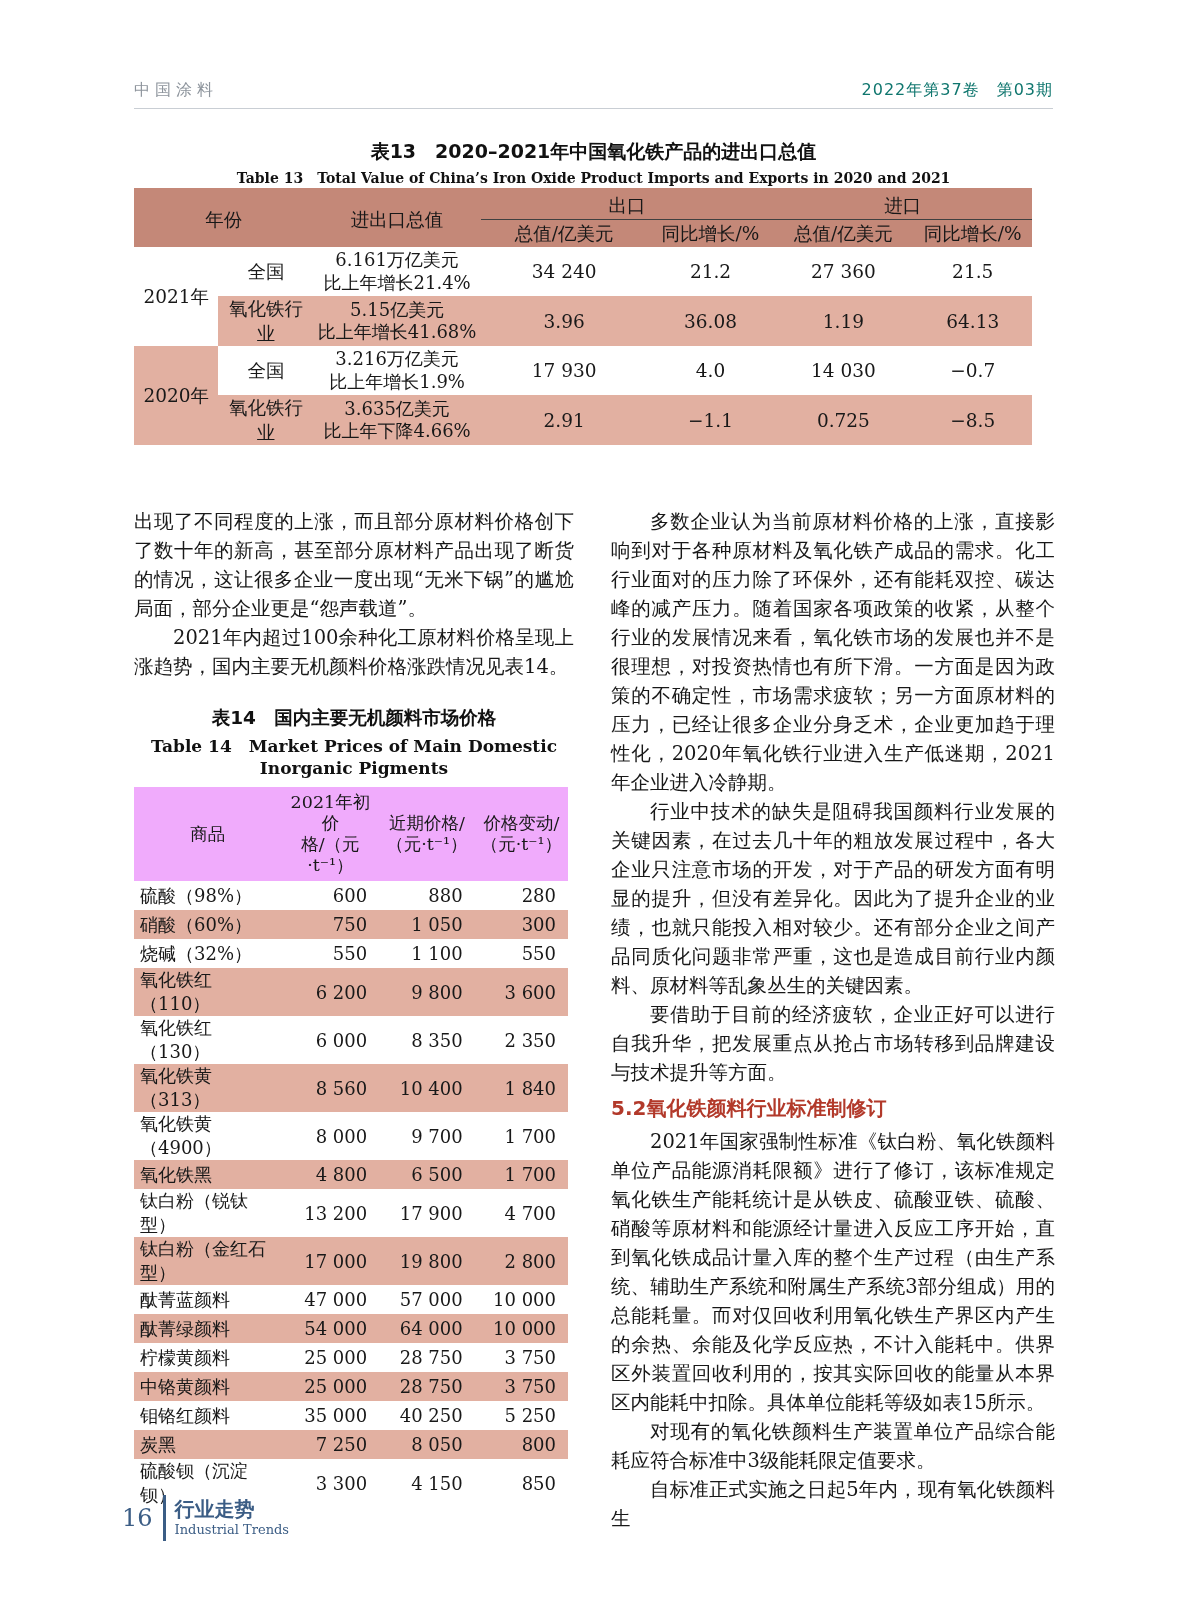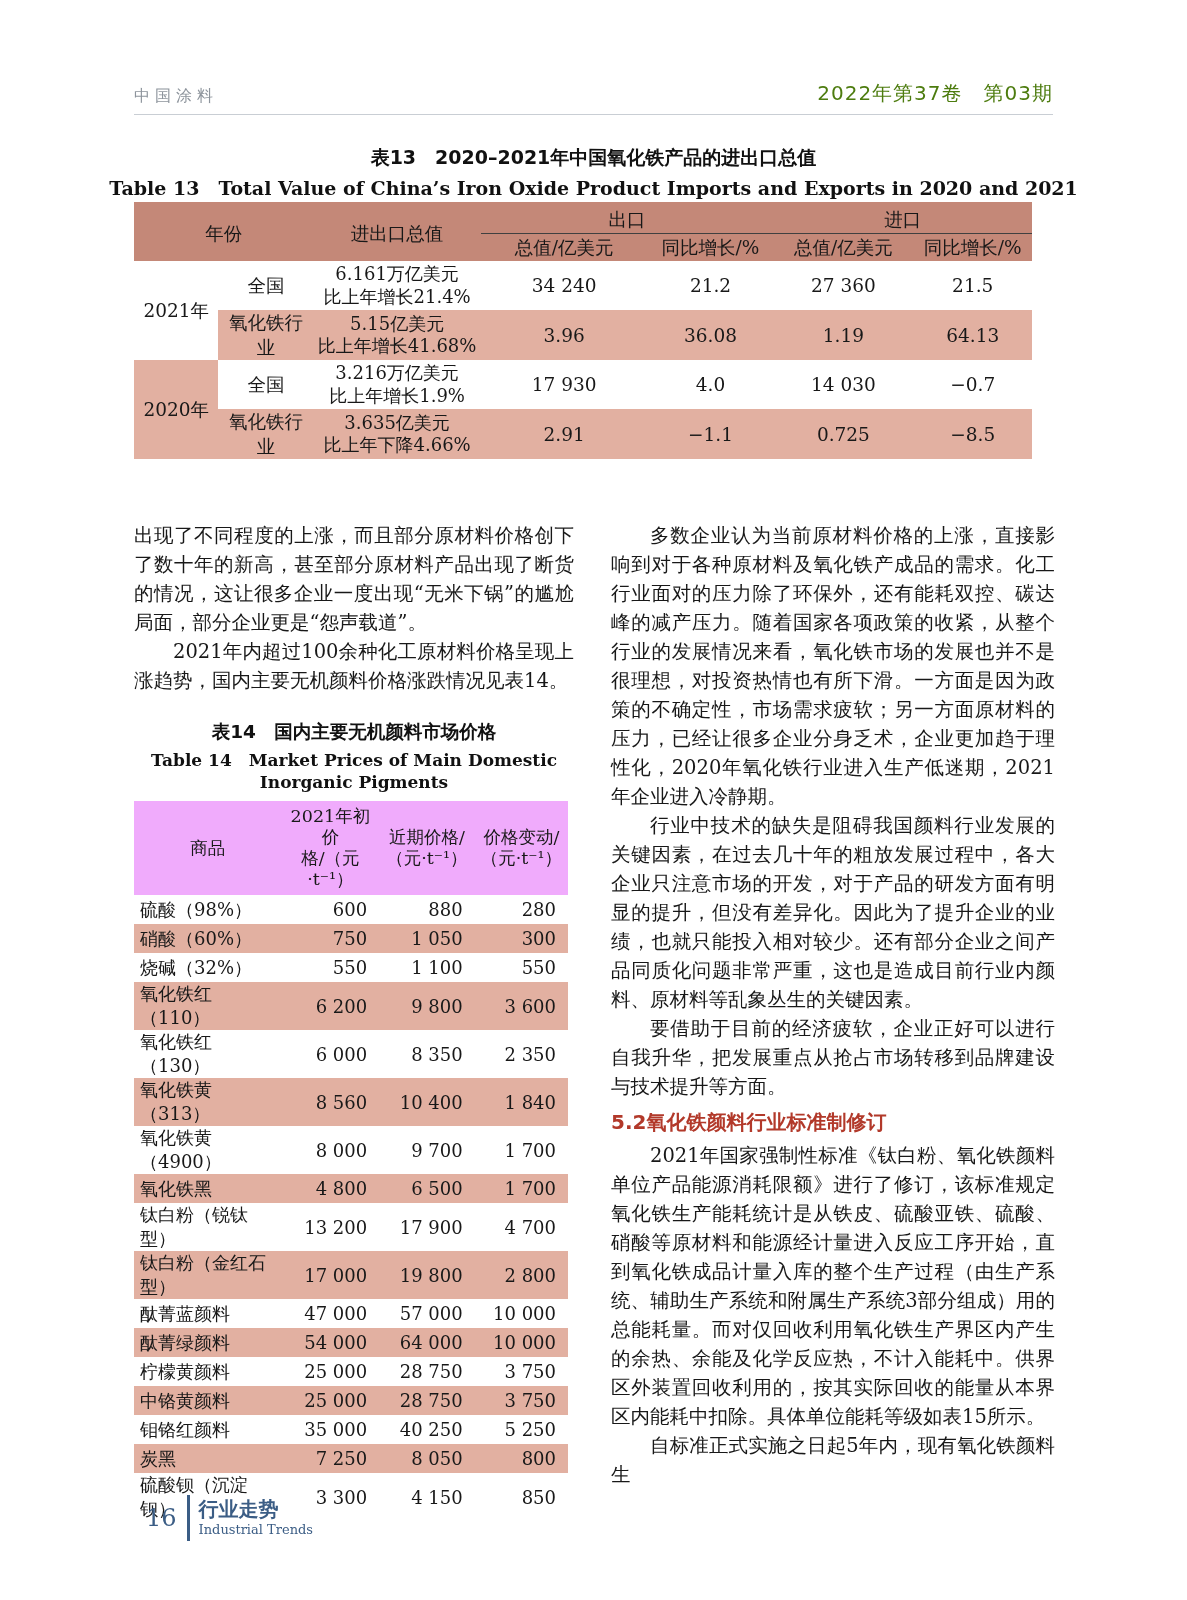--- a/index.html
+++ b/index.html
@@ -14,29 +14,29 @@
   }
 
   
   .page-header { padding:80px 134px 0 134px; }
   .page-header .header-row {
     display:flex; justify-content:space-between; align-items:flex-end;
     border-bottom:1px solid #c9ced4;
     padding-bottom:7px;
   }
   .journal-name { font-size:16px; color:#8d949c; letter-spacing:5px; font-family:"DejaVu Sans", sans-serif; }
-  .issue-info   { font-size:20px; color:#4d7c0f; letter-spacing:1px; font-family:"DejaVu Sans", sans-serif; }
+  .issue-info   { font-size:16px; color:#0f766e; letter-spacing:1px; font-family:"DejaVu Sans", sans-serif; }
 
   
   .tbl-title-zh {
     text-align:center; font-weight:bold; font-size:19px;
     font-family:"DejaVu Sans", sans-serif; color:#111;
   }
   .tbl-title-en {
-    text-align:center; font-weight:bold; font-size:19px;
+    text-align:center; font-weight:bold; font-size:14px;
     font-family:"DejaVu Serif", serif; color:#111;
     margin-top:5px;
   }
 
   
   .t13-block { margin-top:30px; }
   .t13 {
     border-collapse:collapse; table-layout:fixed;
     width:898px; margin-left:134px; 
     font-size:18.5px;
@@ -86,21 +86,21 @@
   .sec-heading {
     margin:6px 0 4px 0;
     color:#b2392a; font-weight:bold; font-size:20px;
     font-family:"DejaVu Sans", sans-serif;
     line-height:30px;
   }
   .sec-heading .sec-num { }
 
   
   .page-footer {
-    position:absolute; left:146px; top:1495px;
+    position:absolute; left:122px; top:1495px;
     display:flex; align-items:center; color:#3b5d85;
   }
   .pg-num { font-size:24px; font-family:"DejaVu Serif", serif; margin-right:10px; }
   .footer-divider { width:3px; height:46px; background:#3b5d85; margin-right:9px; }
   .sec-zh { font-size:20px; font-weight:bold; font-family:"DejaVu Sans", sans-serif; line-height:24px; }
   .sec-en { font-size:13px; font-family:"DejaVu Serif", serif; line-height:18px; }
 </style>
 </head>
 <body>
 
@@ -322,20 +322,21 @@
     </div>
 
     <div class="col-right">
       <p class="body-par indent">多数企业认为当前原材料价格的上涨，直接影响到对于各种原材料及氧化铁产成品的需求。化工行业面对的压力除了环保外，还有能耗双控、碳达峰的减产压力。随着国家各项政策的收紧，从整个行业的发展情况来看，氧化铁市场的发展也并不是很理想，对投资热情也有所下滑。一方面是因为政策的不确定性，市场需求疲软；另一方面原材料的压力，已经让很多企业分身乏术，企业更加趋于理性化，2020年氧化铁行业进入生产低迷期，2021年企业进入冷静期。</p>
       <p class="body-par indent">行业中技术的缺失是阻碍我国颜料行业发展的关键因素，在过去几十年的粗放发展过程中，各大企业只注意市场的开发，对于产品的研发方面有明显的提升，但没有差异化。因此为了提升企业的业绩，也就只能投入相对较少。还有部分企业之间产品同质化问题非常严重，这也是造成目前行业内颜料、原材料等乱象丛生的关键因素。</p>
       <p class="body-par indent">要借助于目前的经济疲软，企业正好可以进行自我升华，把发展重点从抢占市场转移到品牌建设与技术提升等方面。</p>
       <div class="sec-heading">
         <span class="sec-num">5.2</span><span>氧化铁颜料行业标准制修订</span>
       </div>
       <p class="body-par indent">2021年国家强制性标准《钛白粉、氧化铁颜料单位产品能源消耗限额》进行了修订，该标准规定氧化铁生产能耗统计是从铁皮、硫酸亚铁、硫酸、硝酸等原材料和能源经计量进入反应工序开始，直到氧化铁成品计量入库的整个生产过程（由生产系统、辅助生产系统和附属生产系统3部分组成）用的总能耗量。而对仅回收利用氧化铁生产界区内产生的余热、余能及化学反应热，不计入能耗中。供界区外装置回收利用的，按其实际回收的能量从本界区内能耗中扣除。具体单位能耗等级如表15所示。</p>
+      <p class="body-par indent">对现有的氧化铁颜料生产装置单位产品综合能耗应符合标准中3级能耗限定值要求。</p>
       <p class="body-par indent">自标准正式实施之日起5年内，现有氧化铁颜料生</p>
     </div>
 
   </div>
 
   <div class="page-footer">
     <span class="pg-num">16</span>
     <span class="footer-divider"></span>
     <span>
       <div class="sec-zh">行业走势</div>

